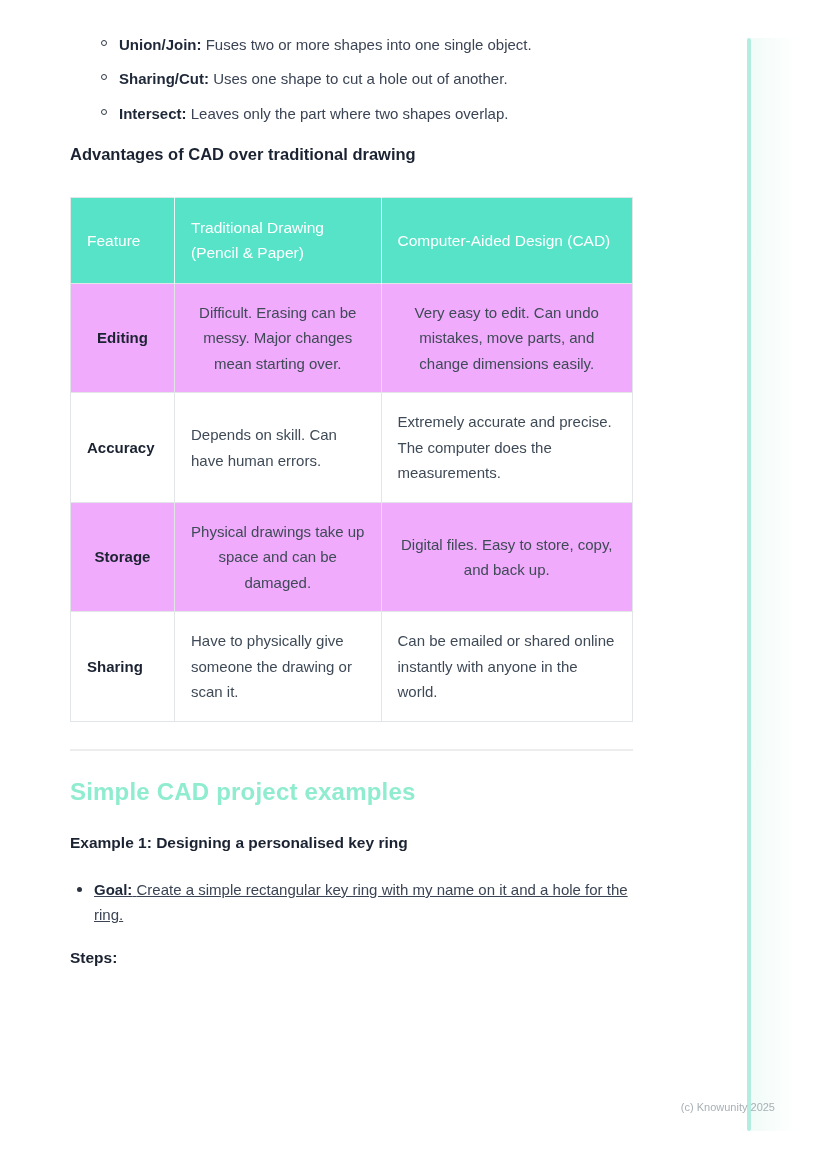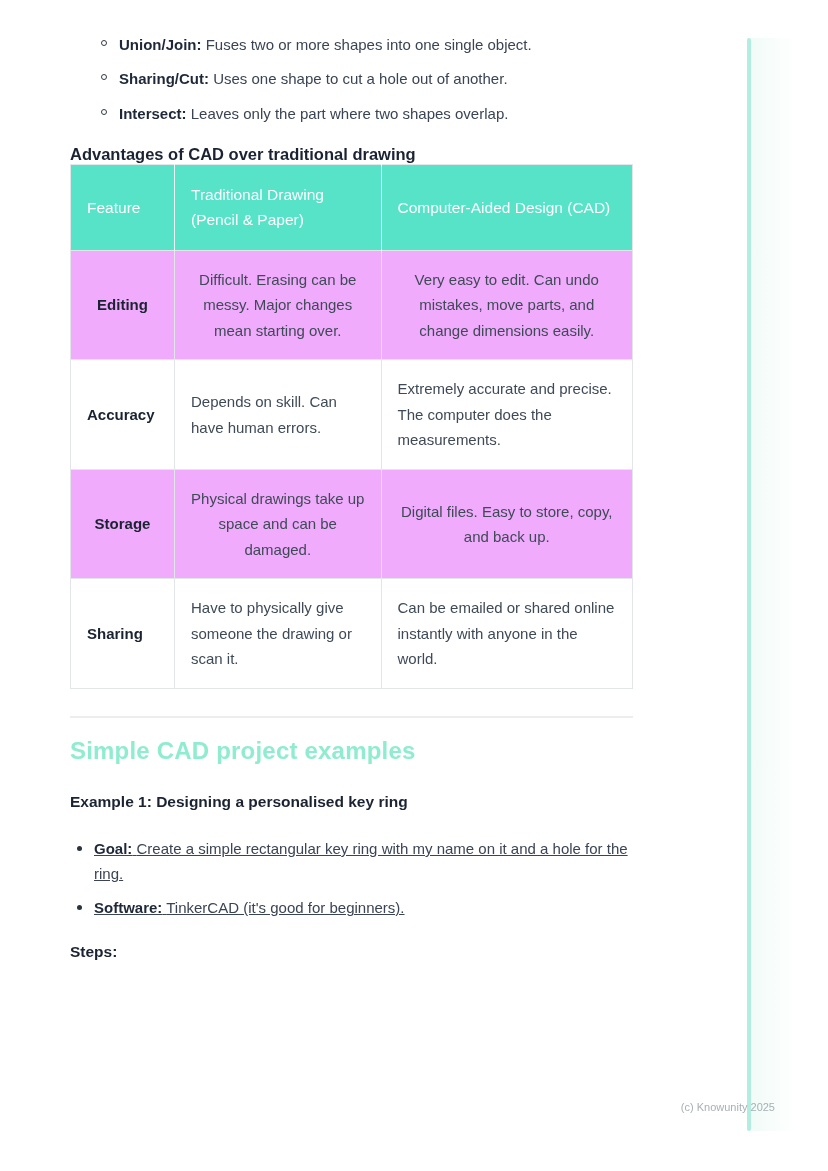--- a/index.html
+++ b/index.html
@@ -43,20 +43,21 @@
 
   h3.sub-heading {
     margin-top: 20px;
     font-size: 16.5px;
     font-weight: bold;
     color: #1b2332;
   }
 
   
   table.cmp {
+    margin-top: 33px;
     width: 563px;
     border-collapse: collapse;
     border: 1px solid #e3e6e9;
   }
   table.cmp col.c1 { width: 104px; }
   table.cmp col.c2 { width: 207px; }
   table.cmp col.c3 { width: 252px; }
   table.cmp th {
     background: #57e3c8;
     color: #ffffff;
@@ -81,21 +82,21 @@
   table.cmp tr.alt td { background: #f0abfc; text-align: center; }
   table.cmp td.feat { font-weight: bold; color: #1b2332; }
 
   hr.divider {
     margin-top: 27px;
     border: none;
     border-top: 2px solid #ededee;
   }
 
   h2.section-heading {
-    margin-top: 19px;
+    margin-top: 27px;
     font-size: 24px;
     font-weight: bold;
     color: #8feccf;
     letter-spacing: 0.2px;
   }
   p.intro {
     margin-top: 19px;
     font-size: 15.5px;
     line-height: 1.5;
     color: #3b4454;
@@ -235,25 +236,20 @@
 
 
   <h4 class="example-heading">Example 1: Designing a personalised key ring</h4>
 
   <ul class="disc-list">
     <li>
       <span class="bullet"></span>
       <strong>Goal:</strong>
       <span>Create a simple rectangular key ring with my name on it and a hole for the ring.</span>
     </li>
-    <li>
-      <span class="bullet"></span>
-      <strong>Software:</strong>
-      <span>TinkerCAD (it's good for beginners).</span>
-    </li>
   </ul>
 
   <p class="steps">Steps:</p>
 
 </div>
 
 <div class="accent-band">
   <div class="line"></div>
   <div class="tint"></div>
 </div>

